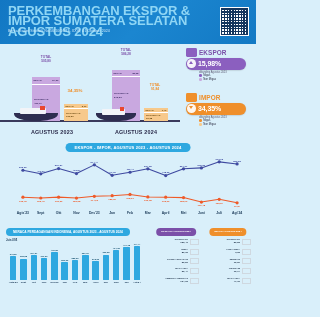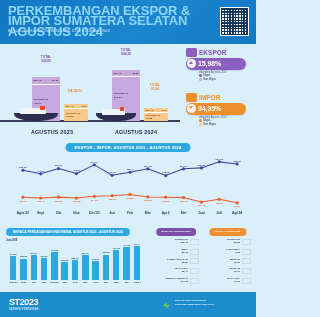--- a/index.html
+++ b/index.html
@@ -464,25 +464,14 @@
             <div class="ctxt" style="left: 0px; width: 36px; text-align: right;">
               <div>MALAYSIA</div>
               <div>47,31</div>
             </div>
             <div class="flag" style="left: 38px;"></div>
           </div>
         </div>
     </div>
   </div>
 
-  <div class="footer">
-    <div class="logo">ST2023</div>
-    <div class="logosub">SENSUS PERTANIAN</div>
-    <div class="bps">
-      <svg class="bpsmark" viewBox="0 0 24 24">
-        <path d="M3 13 L13 5 L12 12 L21 9 L10 20 L11 13 Z" fill="#7ac943"></path>
-      </svg>
-      <div class="bt">BADAN PUSAT STATISTIK</div>
-      <div class="bt" style="top:3.6px;">PROVINSI SUMATERA SELATAN</div>
-    </div>
-  </div>
 
 </div>
 
 </body></html>

